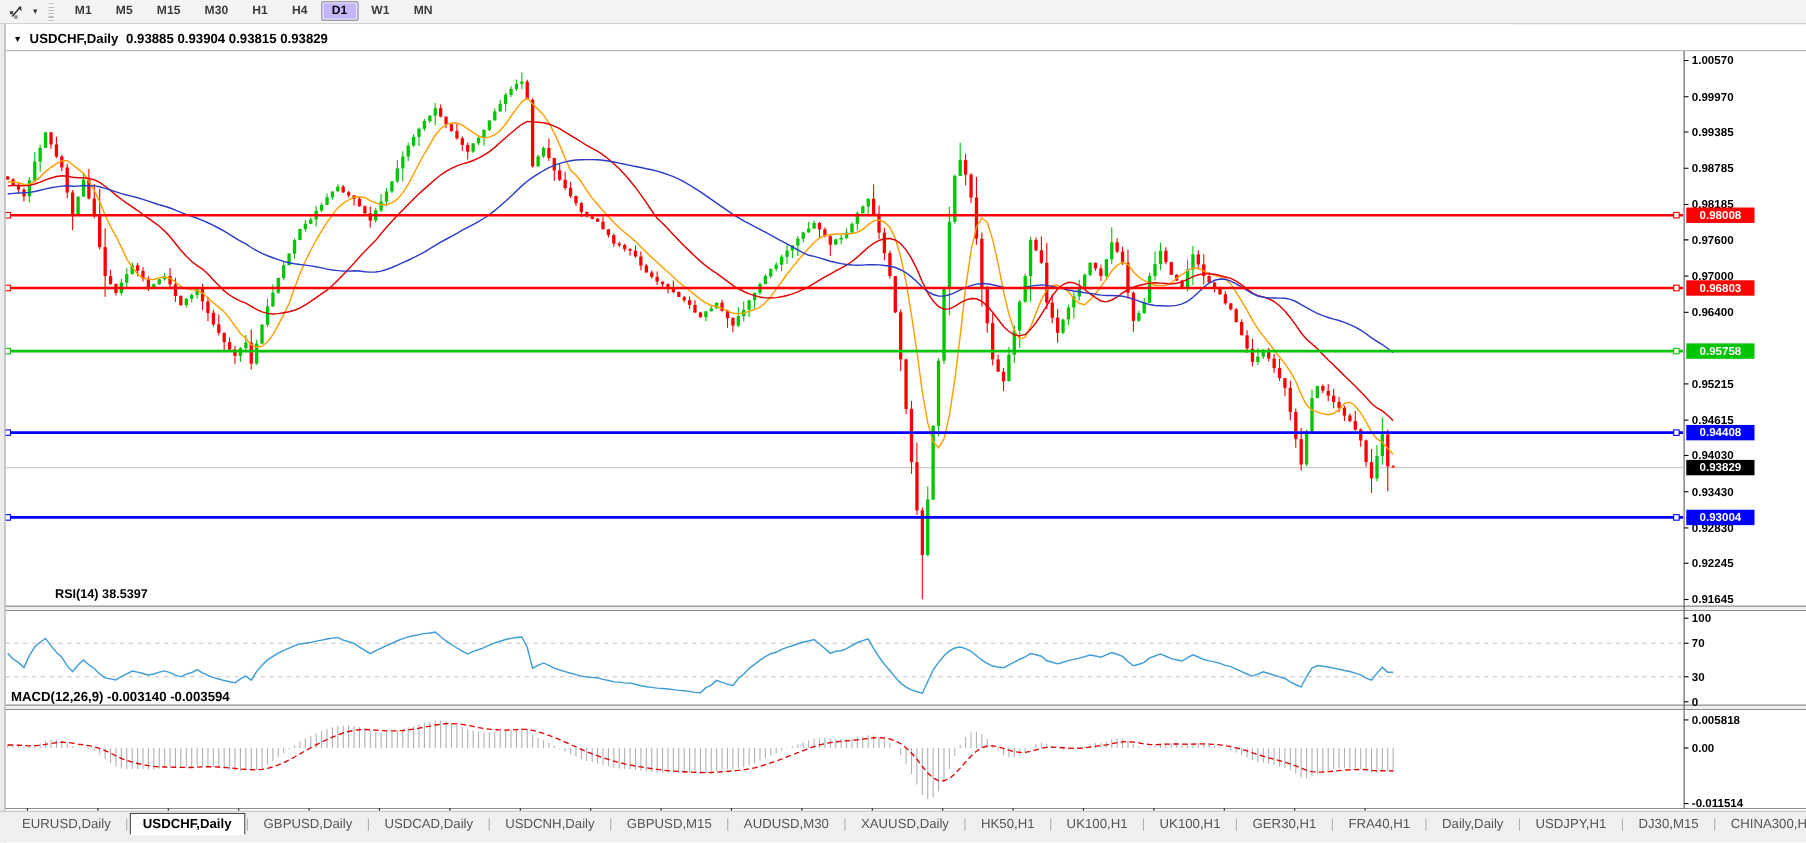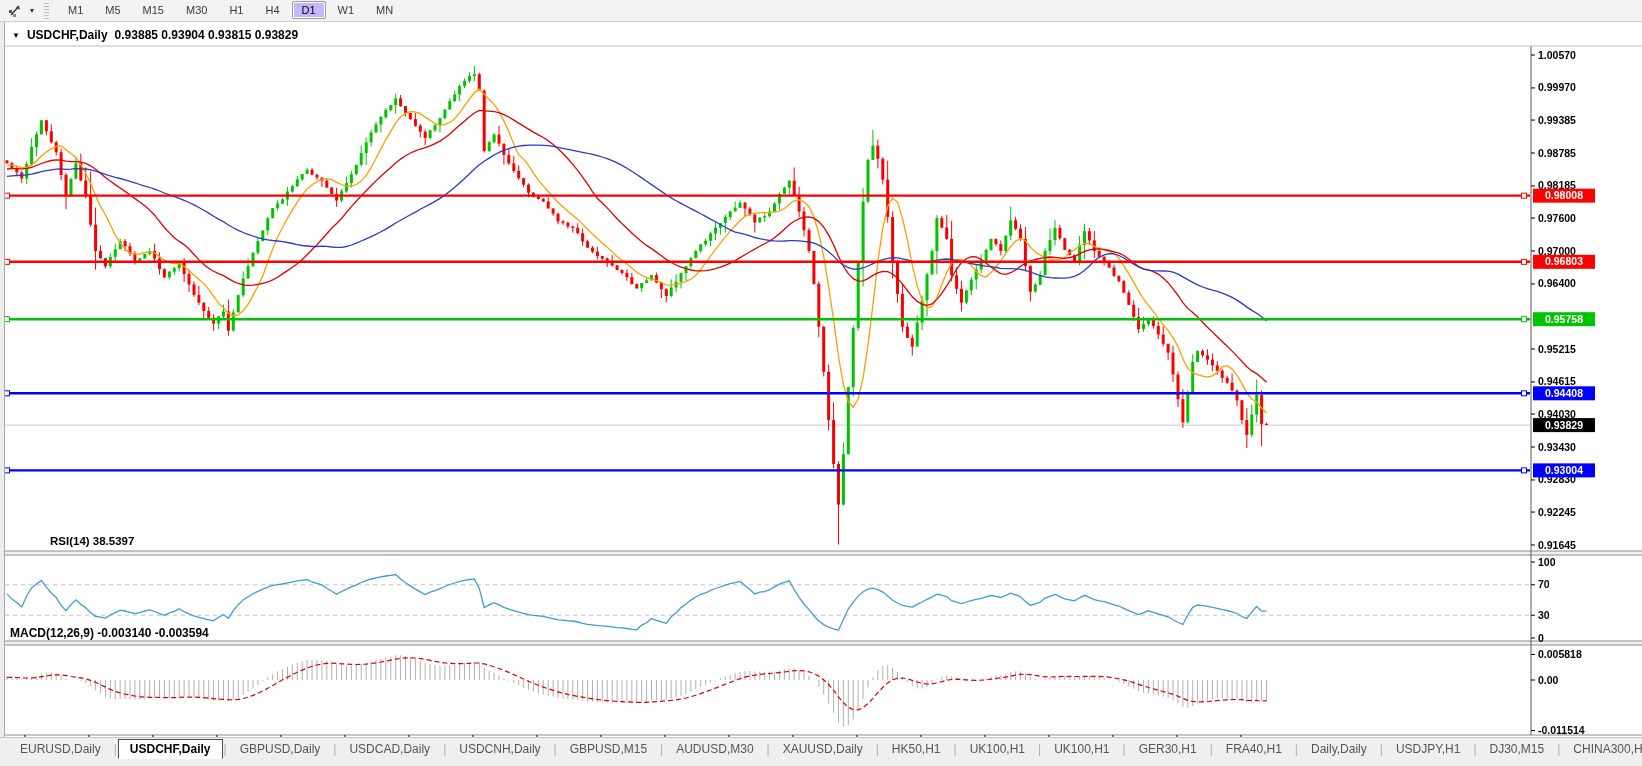--- a/index.html
+++ b/index.html
@@ -7,21 +7,21 @@
   #app{position:relative;width:1642px;height:766px;background:#fff;}
 
   
   #toolbar{position:absolute;left:0;top:0;width:1642px;height:21px;background:#f3f3f3;
            border-bottom:1px solid #cfcfcf;display:flex;align-items:center;font-size:11px;color:#222;}
   #toolbar .tool-ico{width:30px;height:18px;display:flex;align-items:center;justify-content:center;}
   #toolbar .caret{font-size:8px;color:#333;margin-right:6px;cursor:default;}
   #toolbar .grip{width:5px;height:16px;margin:0 8px 0 4px;
                  background:repeating-linear-gradient(to bottom,#bdbdbd 0 1px,transparent 1px 3px);}
   .tfbtn{padding:2px 9px;margin:16px 1px;border:1px solid transparent;border-radius:2px;
-         font-weight:400;color:#3a3a3a;cursor:default;line-height:13px;}
+         font-weight:700;color:#3a3a3a;cursor:default;line-height:13px;}
   .tfbtn.active{background:#c4b5fd;border-color:#9d9d9d;box-shadow:inset 0 0 0 1px #fff;color:#000;}
 
   
   #chart-frame{position:absolute;left:0;top:22px;width:1376px;height:715px;background:#fff;}
   #left-edge{position:absolute;left:0;top:22px;width:4px;height:744px;background:#ececec;border-right:1px solid #a8a8a8;}
   svg text{font-family:"Liberation Sans",sans-serif;}
 
   #chart-title{position:absolute;left:12px;top:28px;font-size:12px;font-weight:700;color:#000;
                display:flex;align-items:center;gap:7px;}
   #chart-title .tri{font-size:8px;}

